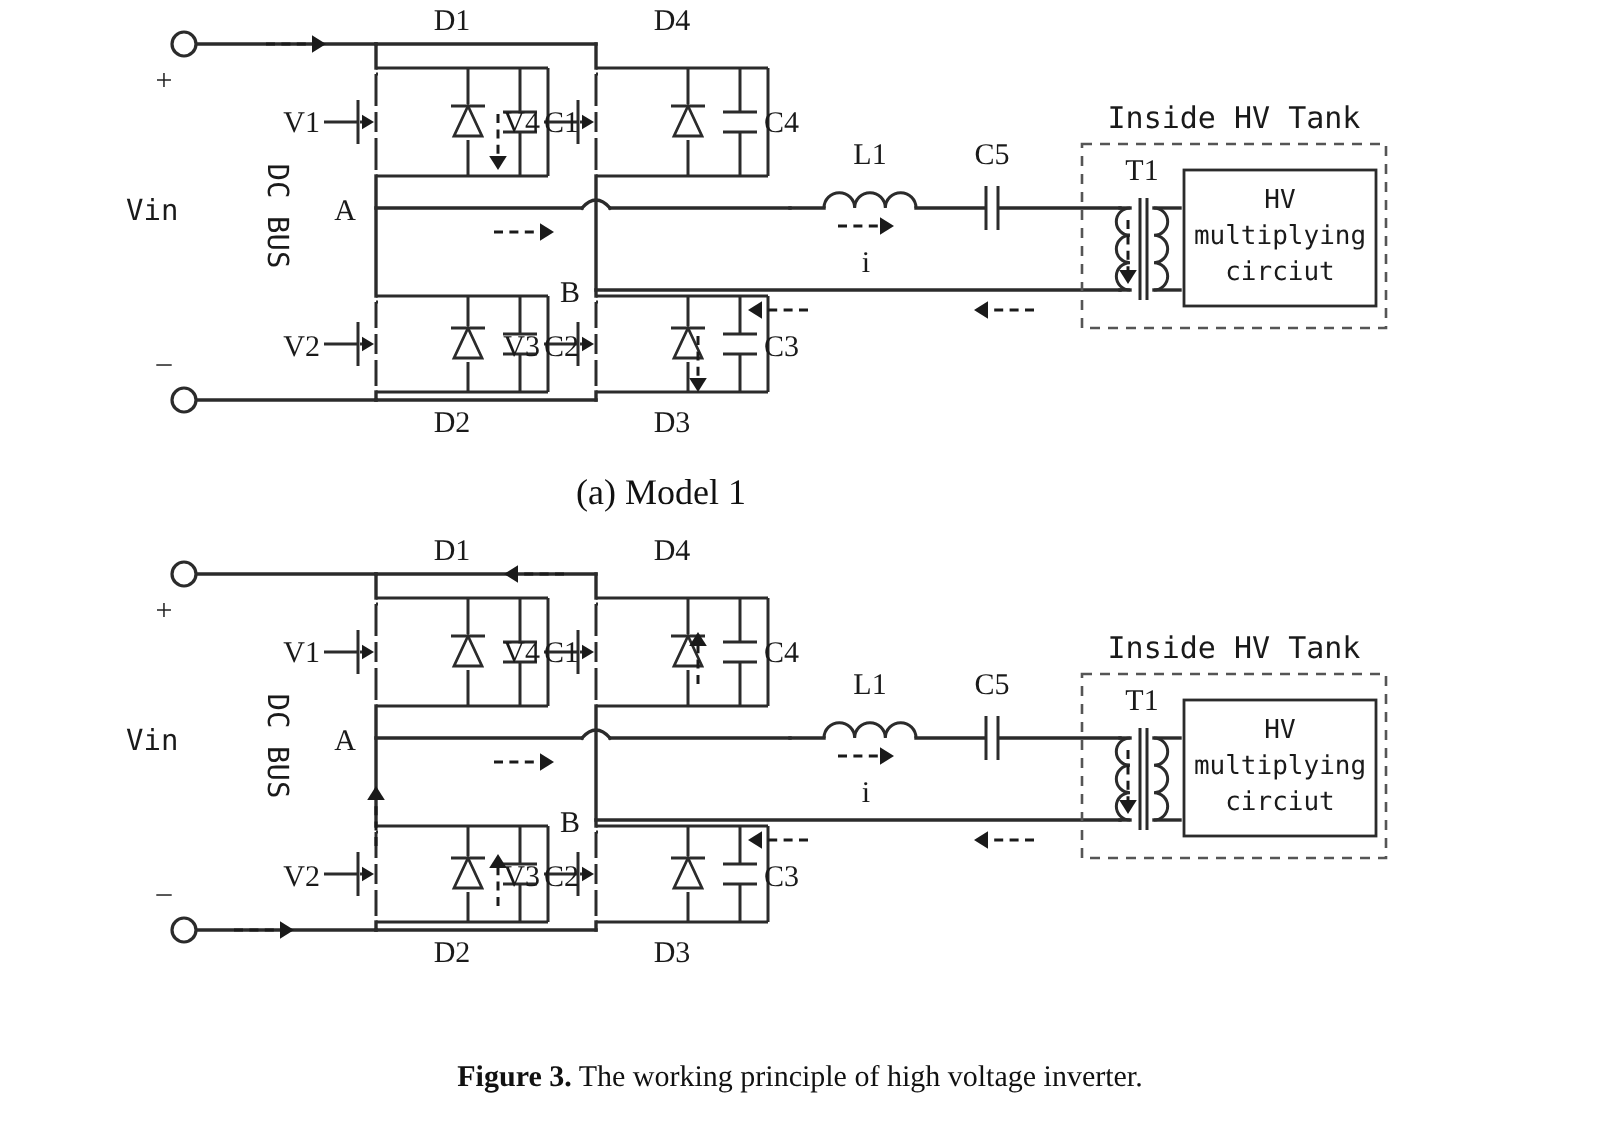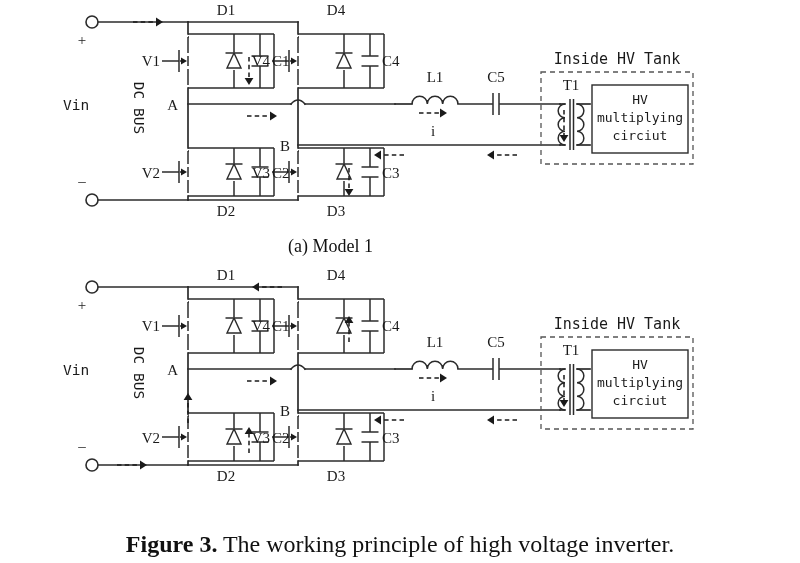--- a/index.html
+++ b/index.html
@@ -20,21 +20,21 @@
   .cap-line{
     position:absolute;left:0;width:661px;text-align:center;
     font-family:"Liberation Serif", serif;
     font-size:18px;color:#111;
   }
   #cap-a{top:236px;}
   #cap-b{top:501px;}
 
   #fig-caption{
     position:absolute;left:0;top:531px;width:800px;text-align:center;
-    font-family:"Liberation Serif", serif;font-size:24px;color:#111;
+    font-family:"Liberation Serif", serif;font-size:15px;color:#111;
     white-space:pre;
   }
   #fig-caption .bold{font-weight:bold;}
 
   
   text{ fill:#1a1a1a; }
   .t-serif{ font-family:"Liberation Serif", serif; }
   .t-mono{ font-family:"DejaVu Sans Mono", monospace; }
   .lbl{ font-size:15px; }
   .mono-lbl{ font-size:14.5px; }

